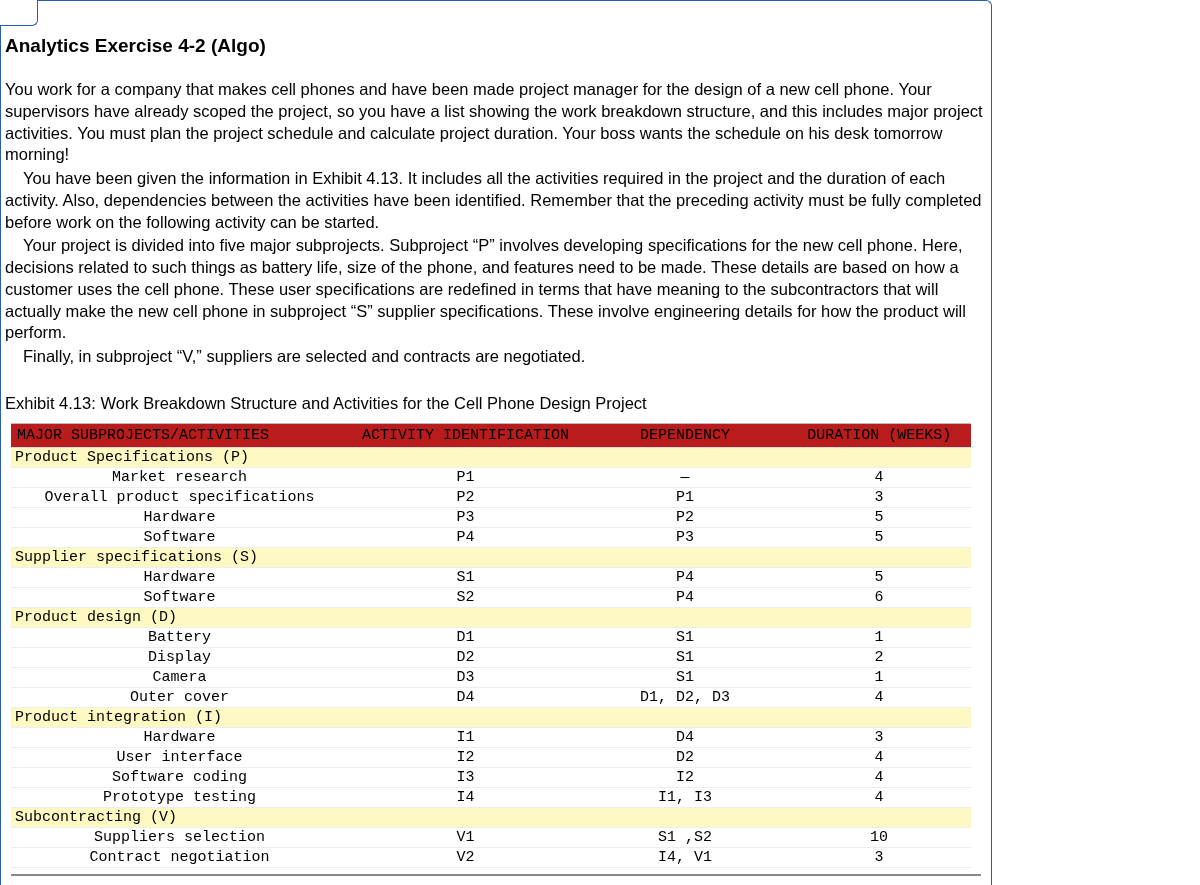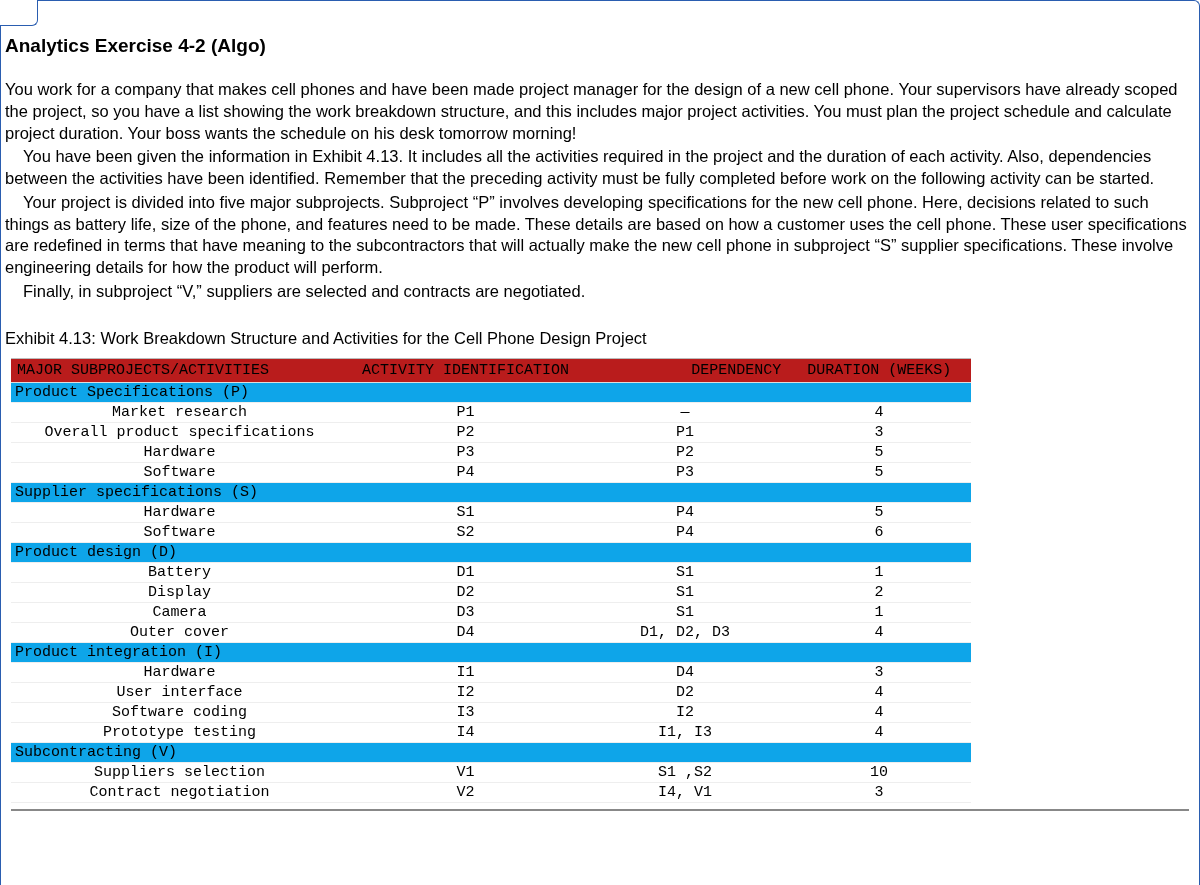--- a/index.html
+++ b/index.html
@@ -4,21 +4,21 @@
 <style>
   * { box-sizing: border-box; }
   body {
     margin: 0;
     padding: 0;
     font-family: Arial, Helvetica, sans-serif;
     color: #000;
     background: #fff;
   }
   .page {
-    width: 1200px;
+    width: 992px;
     min-height: 885px;
     border: 1px solid #2a5db0;
     border-radius: 6px 6px 0 0;
     border-bottom: none;
     position: relative;
     background: #fff;
   }
   .tab-cut {
     position: absolute;
     top: -1px;
@@ -58,29 +58,29 @@
   table.wbs th {
     text-align: left;
     font-weight: normal;
     padding: 3px 6px 3px 6px;
     border-top: 1px solid #bbb;
     border-bottom: 1px solid #ddd;
     background: #b91c1c;
     white-space: nowrap;
   }
   table.wbs th.ch-id { text-align: center; }
-  table.wbs th.ch-dep { text-align: right; }
+  table.wbs th.ch-dep { text-align: center; }
   table.wbs th.ch-dur { text-align: left; padding-left: 20px; }
   table.wbs td {
     padding: 1px 6px;
     border-bottom: 1px solid #eee;
     white-space: nowrap;
   }
   table.wbs tr.group td {
-    background: #0ea5e9;
+    background: #fef9c3;
     margin-top: 13px;
   }
   td.col-act { width: 330px; text-align: center; padding-right: 18px; }
   td.col-act.group-label { text-align: left; padding-left: 4px; }
   td.col-id  { width: 230px; text-align: center; }
   td.col-dep { width: 200px; text-align: center; }
   td.col-dur { width: 180px; text-align: center; }
   .bottom-shadow {
     border-top: 2px solid #888;
     height: 0;

